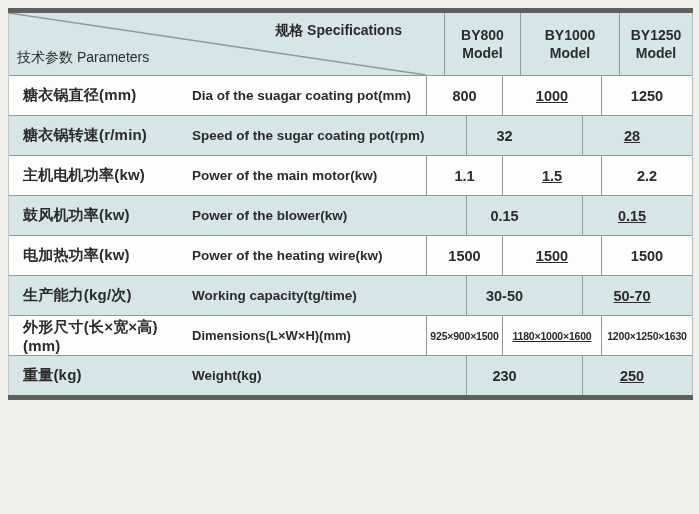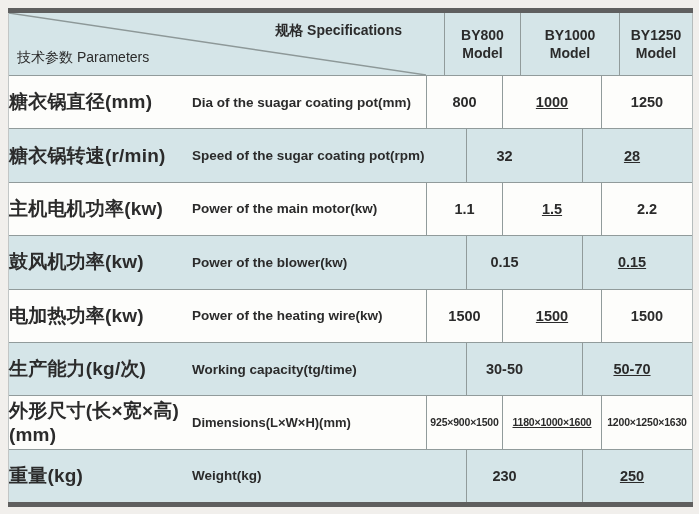--- a/index.html
+++ b/index.html
@@ -6,21 +6,21 @@
   body{
     width:699px;height:514px;
     background:var(--page-bg,#f1efec);
     font-family:"Liberation Sans","DejaVu Sans",sans-serif;
     color:var(--text,#2b2b2b);
     overflow:hidden;
     position:relative;
   }
   .spec-table{
     position:absolute;left:8px;top:8px;
-    width:685px;height:499px;
+    width:685px;height:392px;
     display:flex;flex-direction:column;
     background:var(--row-bg,#fdfdfb);
     border-left:1px solid #c2c6c6;
     border-right:1px solid #b5bcbc;
     box-sizing:border-box;
   }
   .bar{height:5px;background:var(--bar,#5f5f5f);flex:0 0 auto;margin:0 -1px;}
   .header-row{
     flex:0 0 62px;display:flex;
     background:var(--header-bg,#d5e5e8);
@@ -50,22 +50,22 @@
     flex:1 1 0;display:flex;align-items:stretch;
     border-top:1px solid var(--grid,#919b9b);
     background:var(--row-bg,#fdfdfb);
   }
   .body-row.alt{background:var(--header-bg,#d5e5e8);gap:40px;}
   .cell-param{
     width:417px;flex:0 0 417px;box-sizing:border-box;
     display:flex;align-items:center;
   }
   .cn-label{
-    width:183px;flex:0 0 183px;padding-left:0;box-sizing:border-box;
-    font-size:19px;font-weight:bold;letter-spacing:0.2px;
+    width:183px;flex:0 0 183px;padding-left:14px;box-sizing:border-box;
+    font-size:15px;font-weight:bold;letter-spacing:0.2px;
   }
   .en-label{
     flex:1 1 auto;font-size:13.5px;font-weight:bold;
   }
   .cell-val{
     display:flex;align-items:center;justify-content:center;
     border-left:1px solid var(--grid,#919b9b);box-sizing:border-box;
     font-size:14.5px;font-weight:bold;text-align:center;
   }
   .cell-val.c1{width:76px;flex:0 0 76px;}

